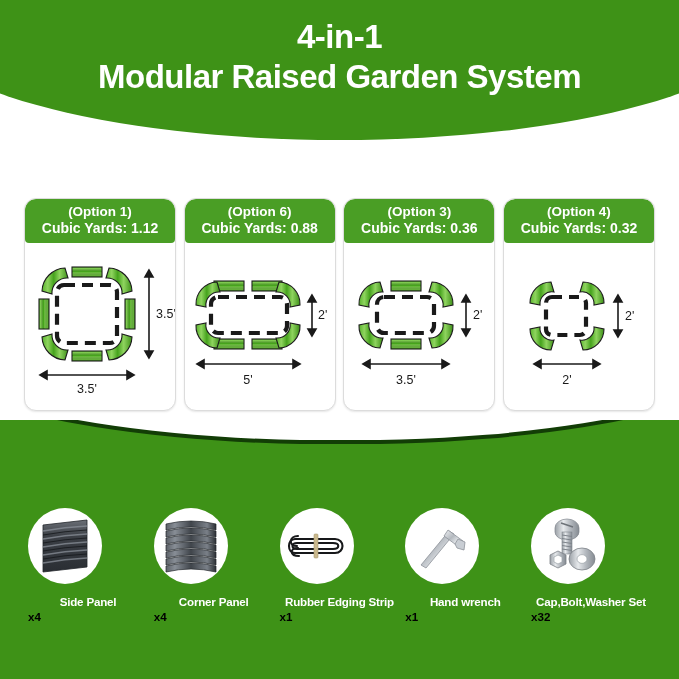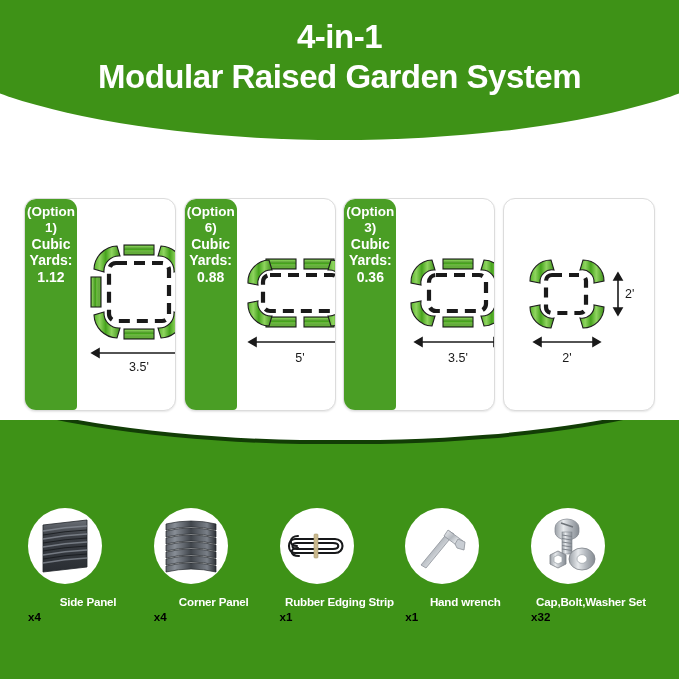--- a/index.html
+++ b/index.html
@@ -36,21 +36,21 @@
     position: absolute; left: 0; top: 198px; width: 679px; height: 225px;
     display: flex; justify-content: space-between;
     padding: 0 24px;
   }
   .card {
     width: 152px; height: 213px;
     background: #ffffff;
     border: 1px solid #dcdcdc;
     border-radius: 12px;
     box-shadow: 0 1px 2px rgba(0,0,0,0.10);
-    display: flex; flex-direction: row;
+    display: flex; flex-direction: column;
     overflow: hidden;
   }
   .card-head {
     background: #4a9e25;
     color: #fff;
     text-align: center;
     padding: 5px 2px 7px;
     border-radius: 11px 11px 4px 4px;
     line-height: 1.18;
   }
@@ -293,20 +293,24 @@
             <path d="M19,111 l7,-4 l0,8 Z"></path>
               <path d="M105,111 l-7,-4 l0,8 Z"></path>
           </g>
           <text x="129" y="66" font-family="Liberation Sans, sans-serif" font-size="12.5" fill="#1a1a1a">2'</text>
           <text x="62" y="131" text-anchor="middle" font-family="Liberation Sans, sans-serif" font-size="12.5" fill="#1a1a1a">3.5'</text>
         </svg>
       </div>
     </div>
 
     <div class="card">
+      <div class="card-head">
+        <div class="l1">(Option 4)</div>
+        <div class="l2">Cubic Yards: 0.32</div>
+      </div>
       <div class="card-body">
         <svg width="150" height="148" viewBox="0 0 150 148">
           <defs>
             <linearGradient id="g4h" x1="0" y1="0" x2="1" y2="0">
               <stop offset="0%" stop-color="#58b32c"></stop>
                 <stop offset="22%" stop-color="#8fd45f"></stop>
               <stop offset="45%" stop-color="#46a31d"></stop>
                 <stop offset="68%" stop-color="#8fd45f"></stop>
               <stop offset="100%" stop-color="#3d8f18"></stop>
             </linearGradient>

